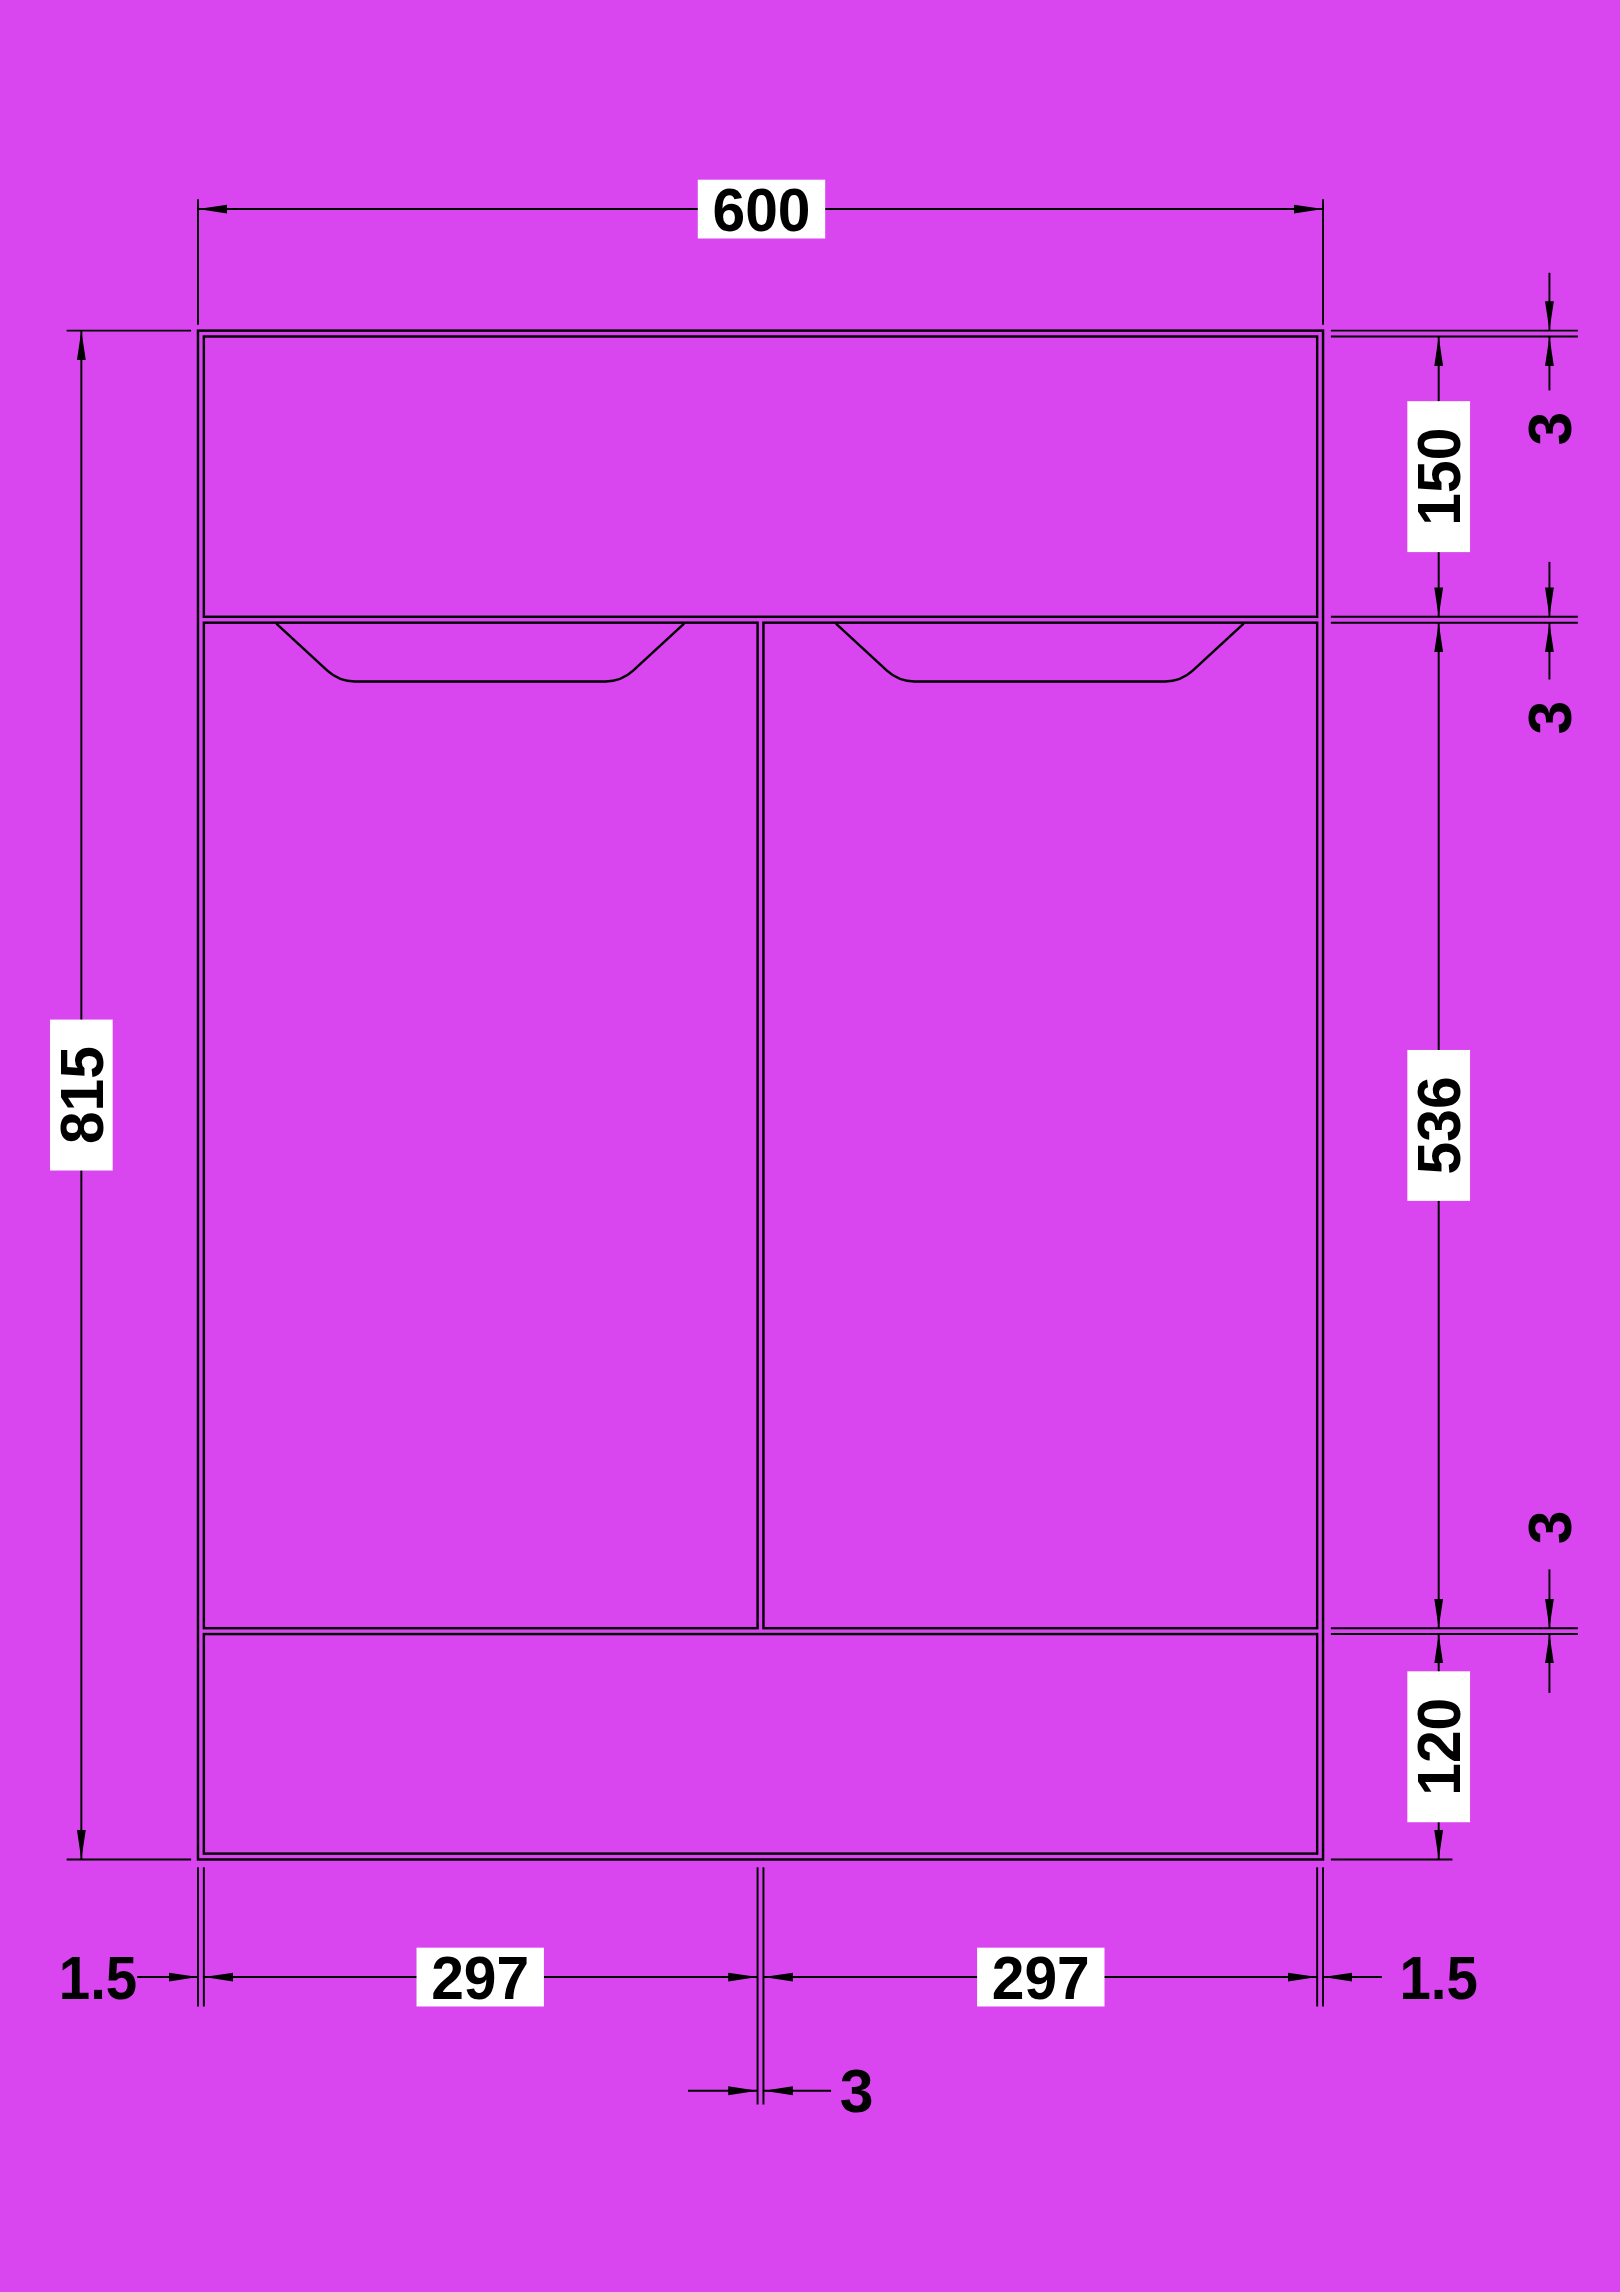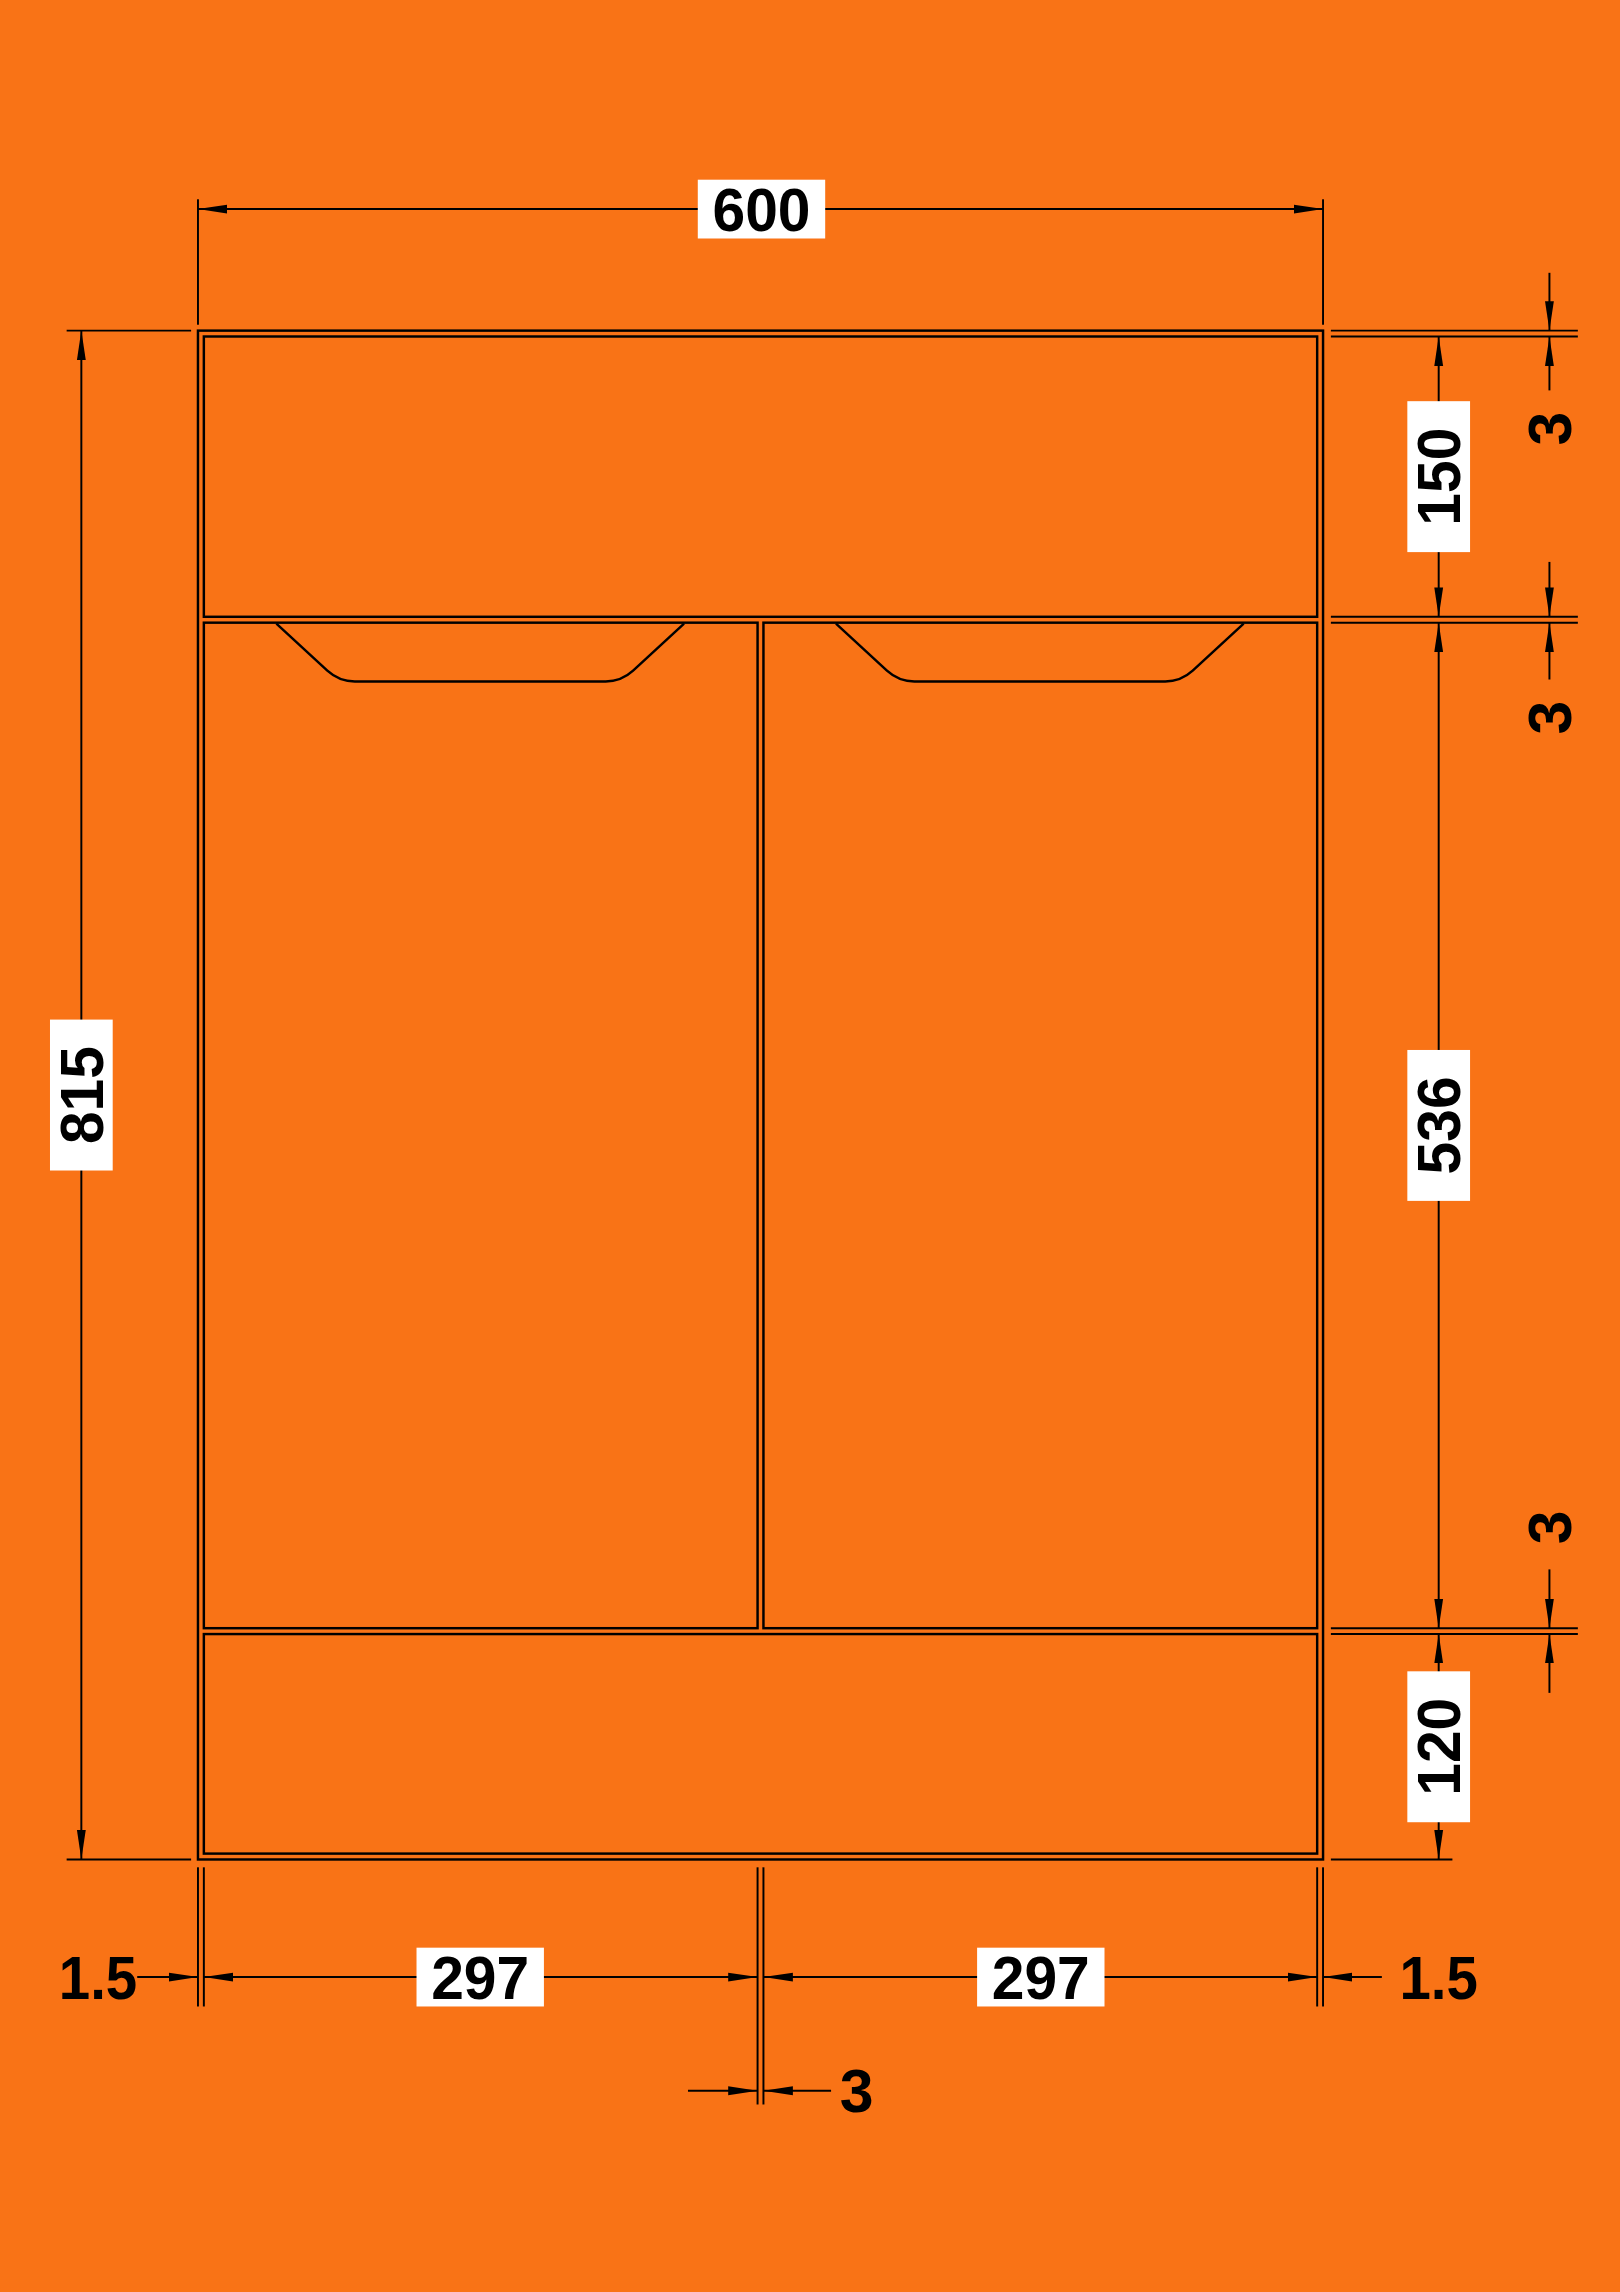--- a/index.html
+++ b/index.html
@@ -4,21 +4,21 @@
 <style>
   html, body {
     margin: 0;
     padding: 0;
     background: #ffffff;
   }
   .sheet {
     position: relative;
     width: 1620px;
     height: 2293px;
-    background: #f97316;
+    background: #d946ef;
     overflow: hidden;
   }
   svg.drawing {
     display: block;
     width: 1620px;
     height: 2293px;
   }
   .geo {
     fill: none;
     stroke: #000000;

